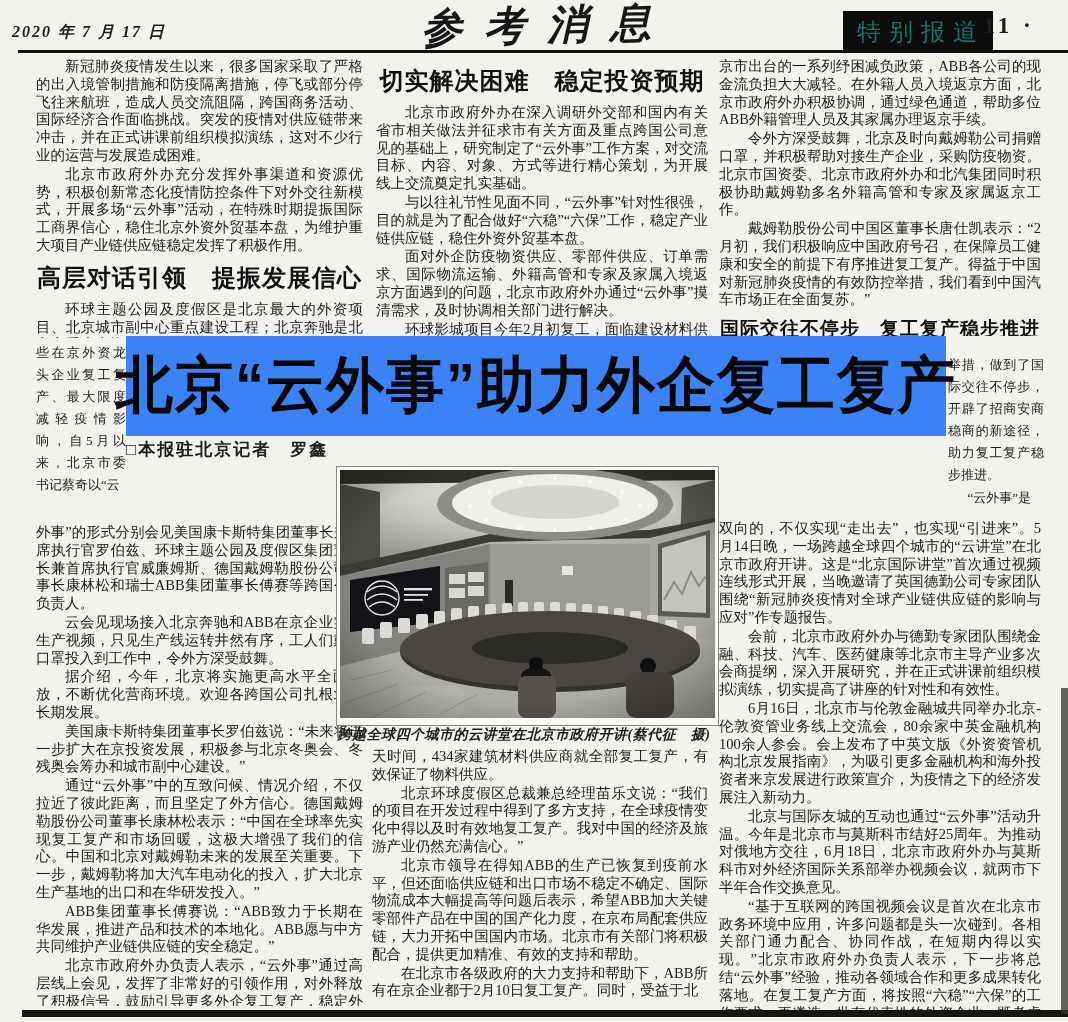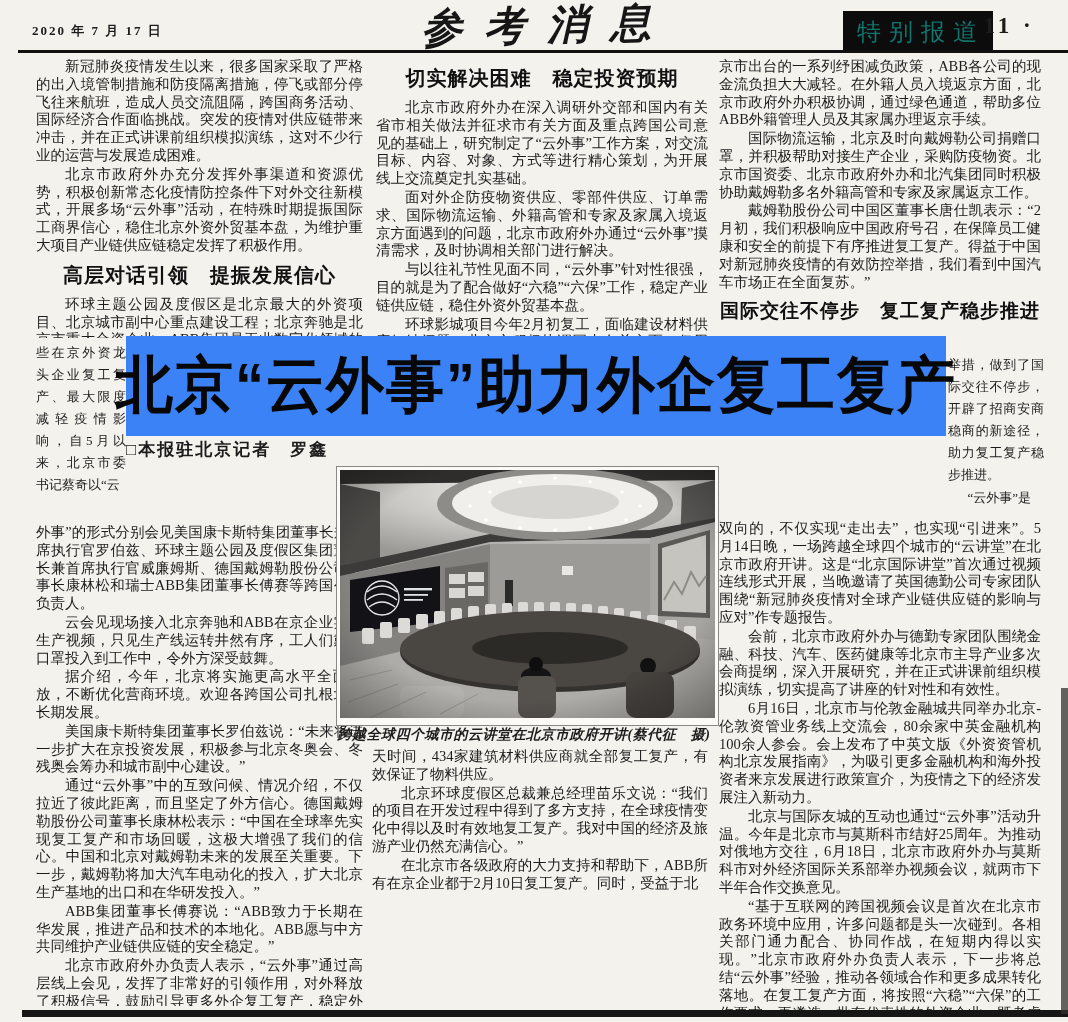--- a/index.html
+++ b/index.html
@@ -1,32 +1,32 @@
 <!DOCTYPE html>
 <html><head>
 <meta charset="utf-8">
 <style>
   html,body{margin:0;padding:0;background:#e9e7e2;}
   .page{position:relative;width:1068px;height:1022px;background:#f4f2ed;overflow:hidden;
         font-family:"Liberation Serif","DejaVu Serif",serif;color:#1c1c1c;}
   .abs{position:absolute;}
   
-  .date{left:32px;top:22px;font-size:13px;letter-spacing:2px;font-weight:600;}
+  .date{left:12px;top:22px;font-size:16px;letter-spacing:2px;font-weight:600;font-style:italic;}
   .masthead{left:372px;top:-2px;width:350px;text-align:center;font-size:41px;font-weight:bold;
             font-style:italic;letter-spacing:22px;transform:rotate(-1.5deg);color:#161616;}
   .badge{left:843px;top:11px;background:#0c0c0c;color:#0f766e;
          font-family:"Liberation Sans","DejaVu Sans",sans-serif;font-weight:normal;
          font-size:24px;letter-spacing:8px;padding:5px 8px 5px 14px;}
   .pagenum{left:962px;top:13px;font-size:23px;font-weight:bold;letter-spacing:4px;}
   .hrule{left:18px;top:50px;width:1050px;height:3px;background:#111;}
   
   .col p{margin:0 0 1px 0;text-indent:2em;text-align:justify;font-size:14.5px;line-height:17.8px;}
   .col p.cont{text-indent:0;}
   .sec-h{margin:7px 0 7px 0;text-align:center;font-family:"Liberation Sans","DejaVu Sans",sans-serif;
-         font-weight:bold;font-size:20px;letter-spacing:1px;color:#111;}
+         font-weight:bold;font-size:24px;letter-spacing:1px;color:#111;}
   .narrow p{font-size:13px;line-height:22px;}
   
   .headline{left:126px;top:336px;width:820px;height:100px;background:#3b82f6;z-index:5;
             display:flex;align-items:center;justify-content:center;}
   .headline span{font-family:"Liberation Sans","DejaVu Sans",sans-serif;font-weight:900;
                  font-size:58px;letter-spacing:2px;white-space:nowrap;color:#070707;
                  transform:scaleY(1.06);}
   .byline{left:126px;top:438px;width:820px;font-size:17px;font-weight:bold;
           letter-spacing:2px;z-index:5;}
   
@@ -74,22 +74,22 @@
     <p>据介绍，今年，北京将实施更高水平全面开放，不断优化营商环境。欢迎各跨国公司扎根北京长期发展。</p>
     <p>美国康卡斯特集团董事长罗伯兹说：“未来将进一步扩大在京投资发展，积极参与北京冬奥会、冬残奥会筹办和城市副中心建设。”</p>
     <p>通过“云外事”中的互致问候、情况介绍，不仅拉近了彼此距离，而且坚定了外方信心。德国戴姆勒股份公司董事长康林松表示：“中国在全球率先实现复工复产和市场回暖，这极大增强了我们的信心。中国和北京对戴姆勒未来的发展至关重要。下一步，戴姆勒将加大汽车电动化的投入，扩大北京生产基地的出口和在华研发投入。”</p>
     <p>ABB集团董事长傅赛说：“ABB致力于长期在华发展，推进产品和技术的本地化。ABB愿与中方共同维护产业链供应链的安全稳定。”</p>
     <p>北京市政府外办负责人表示，“云外事”通过高层线上会见，发挥了非常好的引领作用，对外释放了积极信号，鼓励引导更多外企复工复产，稳定外商发展预期，为维护产业链供应链安全和稳定发挥了重要作用。</p>
   </div>
 
   <div class="abs col c2a">
     <div class="sec-h">切实解决困难　稳定投资预期</div>
     <p>北京市政府外办在深入调研外交部和国内有关省市相关做法并征求市有关方面及重点跨国公司意见的基础上，研究制定了“云外事”工作方案，对交流目标、内容、对象、方式等进行精心策划，为开展线上交流奠定扎实基础。</p>
+    <p>与以往礼节性见面不同，“云外事”针对性很强，目的就是为了配合做好“六稳”“六保”工作，稳定产业链供应链，稳住外资外贸基本盘。</p>
     <p>面对外企防疫物资供应、零部件供应、订单需求、国际物流运输、外籍高管和专家及家属入境返京方面遇到的问题，北京市政府外办通过“云外事”摸清需求，及时协调相关部门进行解决。</p>
-    <p>与以往礼节性见面不同，“云外事”针对性很强，目的就是为了配合做好“六稳”“六保”工作，稳定产业链供应链，稳住外资外贸基本盘。</p>
     <p>环球影城项目今年2月初复工，面临建设材料供应短缺问题。北京市积极协调国内有关方面，仅用20</p>
   </div>
 
   <div class="abs headline">
     <span>北京“云外事”助力外企复工复产</span>
   </div>
   <div class="abs byline">□本报驻北京记者　罗鑫</div>
 
   <div class="abs photo">
     <svg viewBox="0 0 375 248" width="375" height="248">
@@ -189,26 +189,27 @@
         <path d="M8,232 L58,214 M30,248 L86,222 M100,244 L138,224 M10,210 L52,200"></path>
       </g>
       <rect width="375" height="248" fill="url(#gVig)"></rect>
     </svg>
   </div>
   <div class="abs caption">跨越全球四个城市的云讲堂在北京市政府开讲(蔡代征　摄)</div>
 
   <div class="abs col c2b">
     <p class="cont">天时间，434家建筑材料供应商就全部复工复产，有效保证了物料供应。</p>
     <p>北京环球度假区总裁兼总经理苗乐文说：“我们的项目在开发过程中得到了多方支持，在全球疫情变化中得以及时有效地复工复产。我对中国的经济及旅游产业仍然充满信心。”</p>
+    <p>北京市领导在得知ABB的生产已恢复到疫前水平，但还面临供应链和出口市场不稳定不确定、国际物流成本大幅提高等问题后表示，希望ABB加大关键零部件产品在中国的国产化力度，在京布局配套供应链，大力开拓中国国内市场。北京市有关部门将积极配合，提供更加精准、有效的支持和帮助。</p>
     <p>在北京市各级政府的大力支持和帮助下，ABB所有在京企业都于2月10日复工复产。同时，受益于北</p>
   </div>
 
   <div class="abs col c3a">
     <p class="cont">京市出台的一系列纾困减负政策，ABB各公司的现金流负担大大减轻。在外籍人员入境返京方面，北京市政府外办积极协调，通过绿色通道，帮助多位ABB外籍管理人员及其家属办理返京手续。</p>
-    <p>国际物流运输，北京及时向戴姆勒公司捐赠口罩，并积极帮助对接生产企业，采购防疫物资。北京市国资委、北京市政府外办和北汽集团同时积极协助戴姆勒多名外籍高管和专家及家属返京工作。</p>
+    <p>令外方深受鼓舞，北京及时向戴姆勒公司捐赠口罩，并积极帮助对接生产企业，采购防疫物资。北京市国资委、北京市政府外办和北汽集团同时积极协助戴姆勒多名外籍高管和专家及家属返京工作。</p>
     <p>戴姆勒股份公司中国区董事长唐仕凯表示：“2月初，我们积极响应中国政府号召，在保障员工健康和安全的前提下有序推进复工复产。得益于中国对新冠肺炎疫情的有效防控举措，我们看到中国汽车市场正在全面复苏。”</p>
     <div class="sec-h" style="font-size:19px;">国际交往不停步　复工复产稳步推进</div>
 
   </div>
 
   <div class="abs col narrow c3b">
     <p class="cont">举措，做到了国际交往不停步，开辟了招商安商稳商的新途径，助力复工复产稳步推进。</p>
     <p style="text-indent:1.5em;">“云外事”是</p>
   </div>
 

